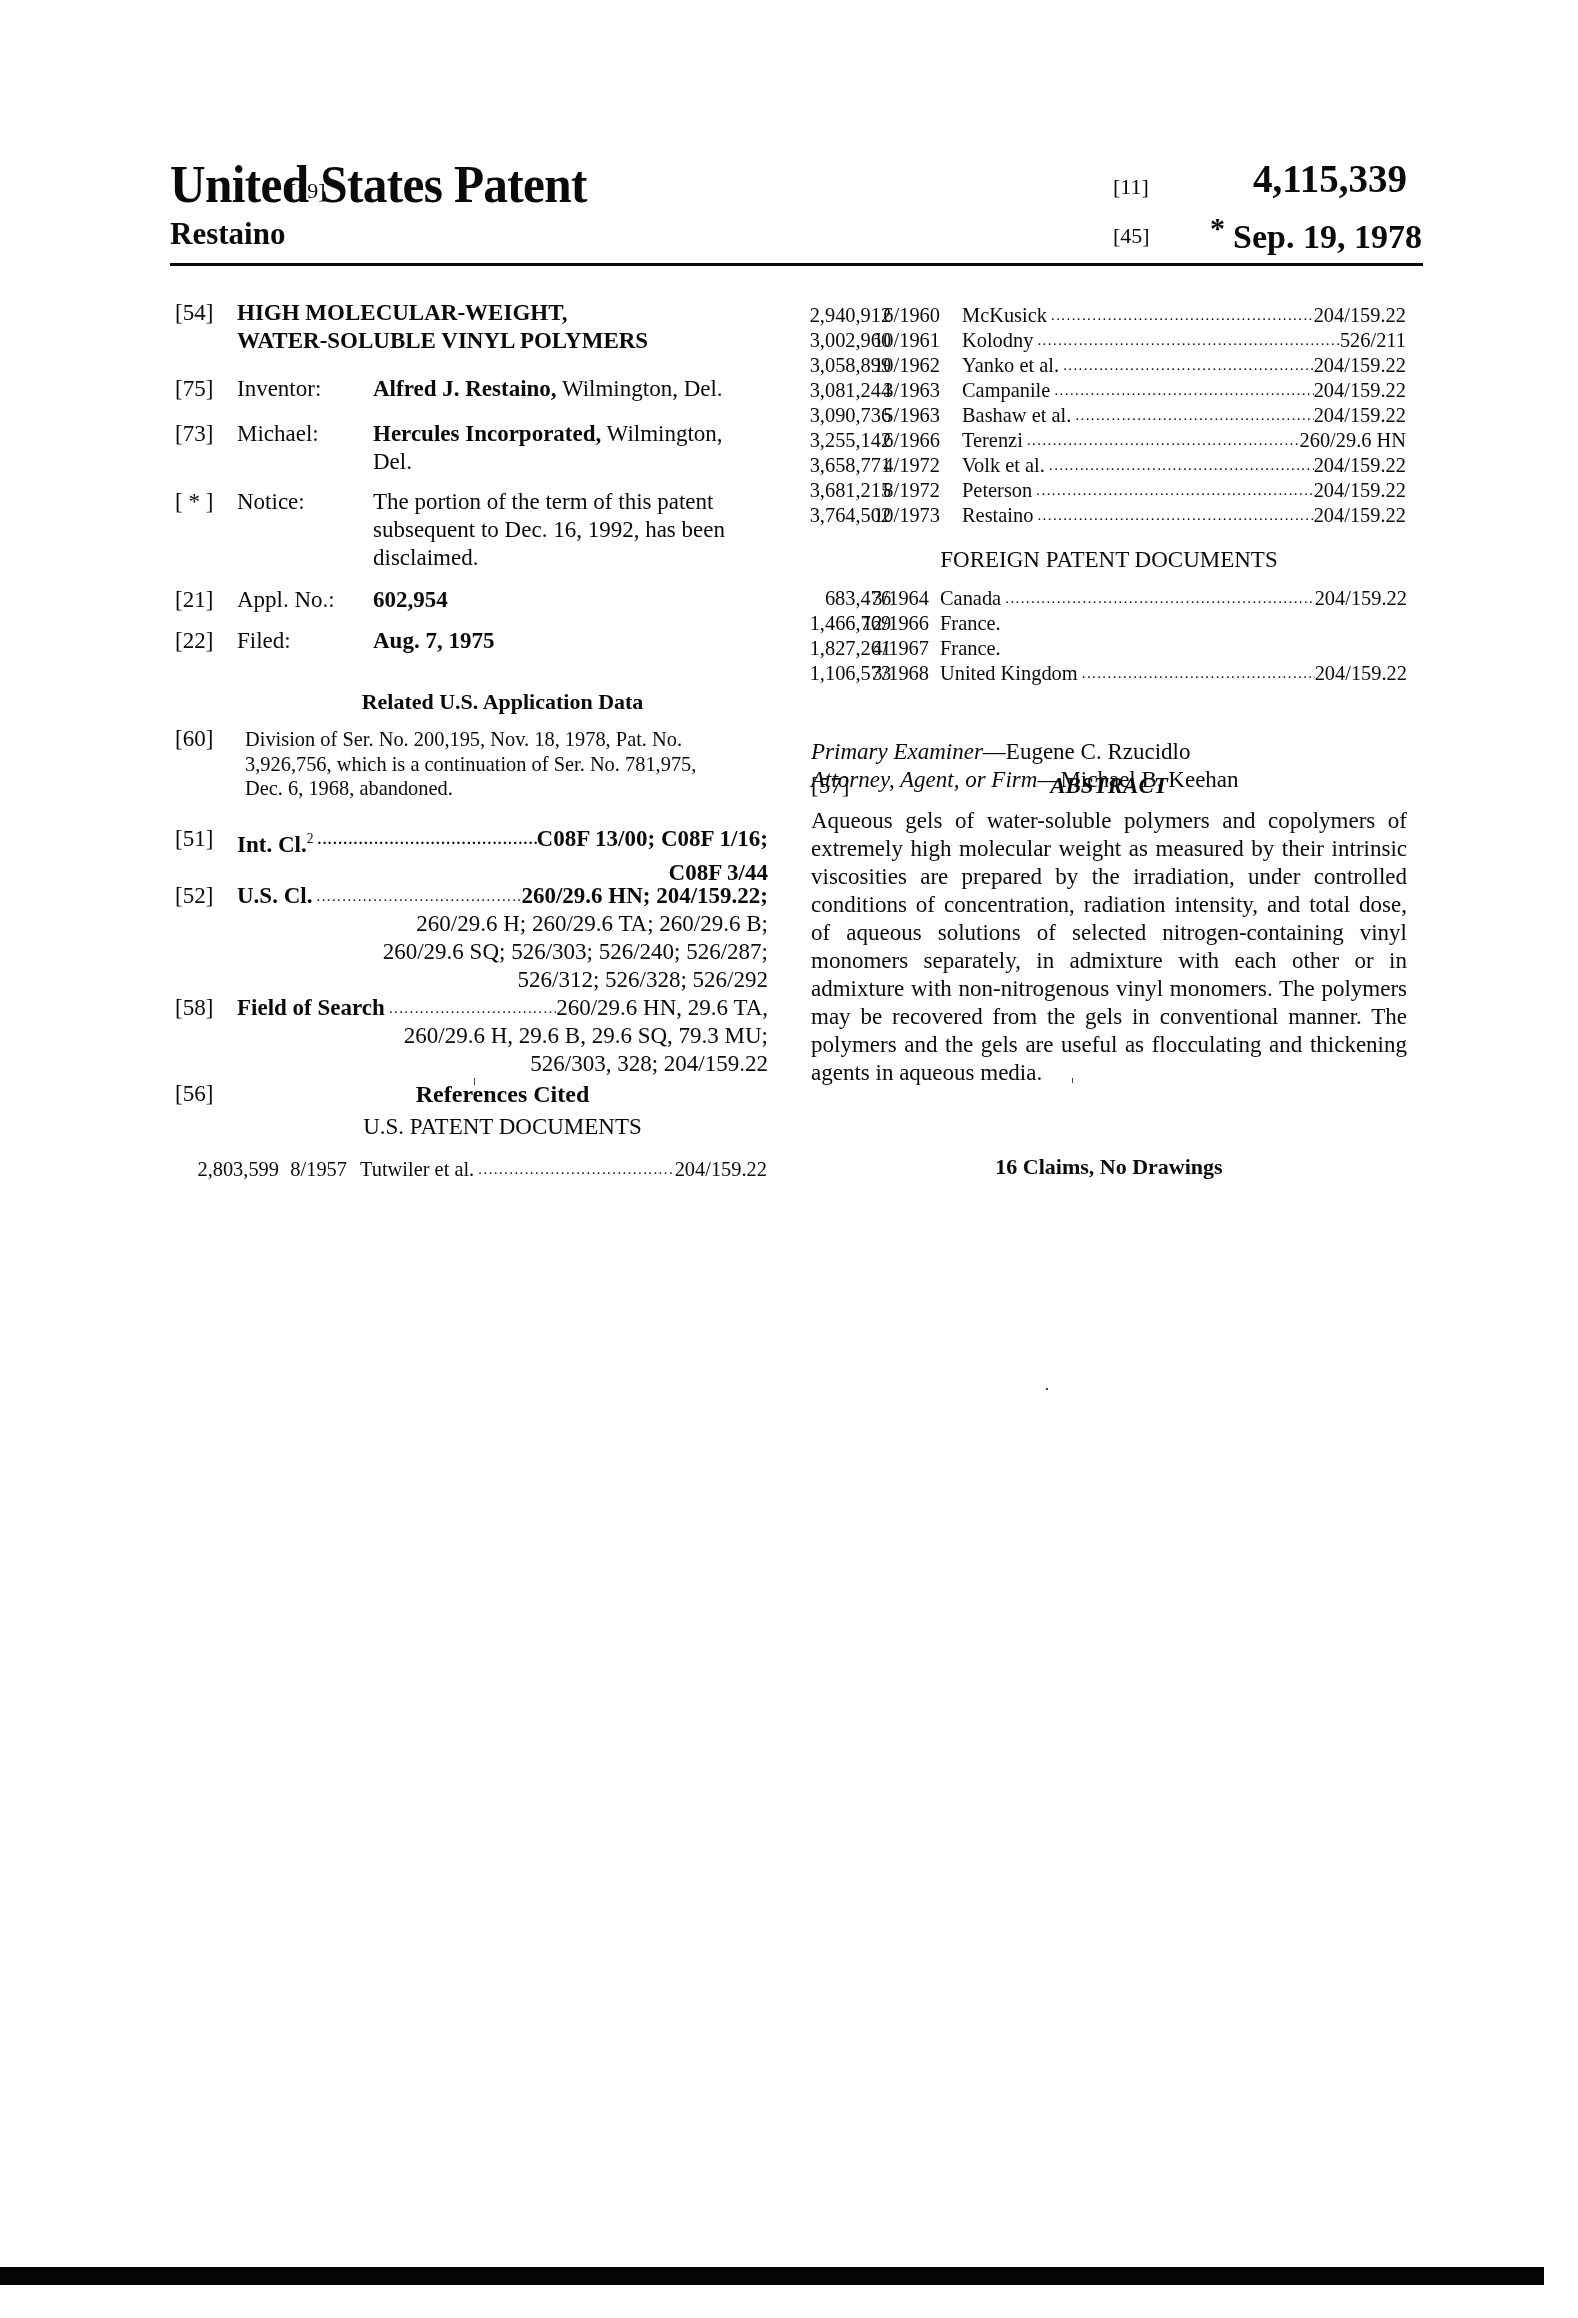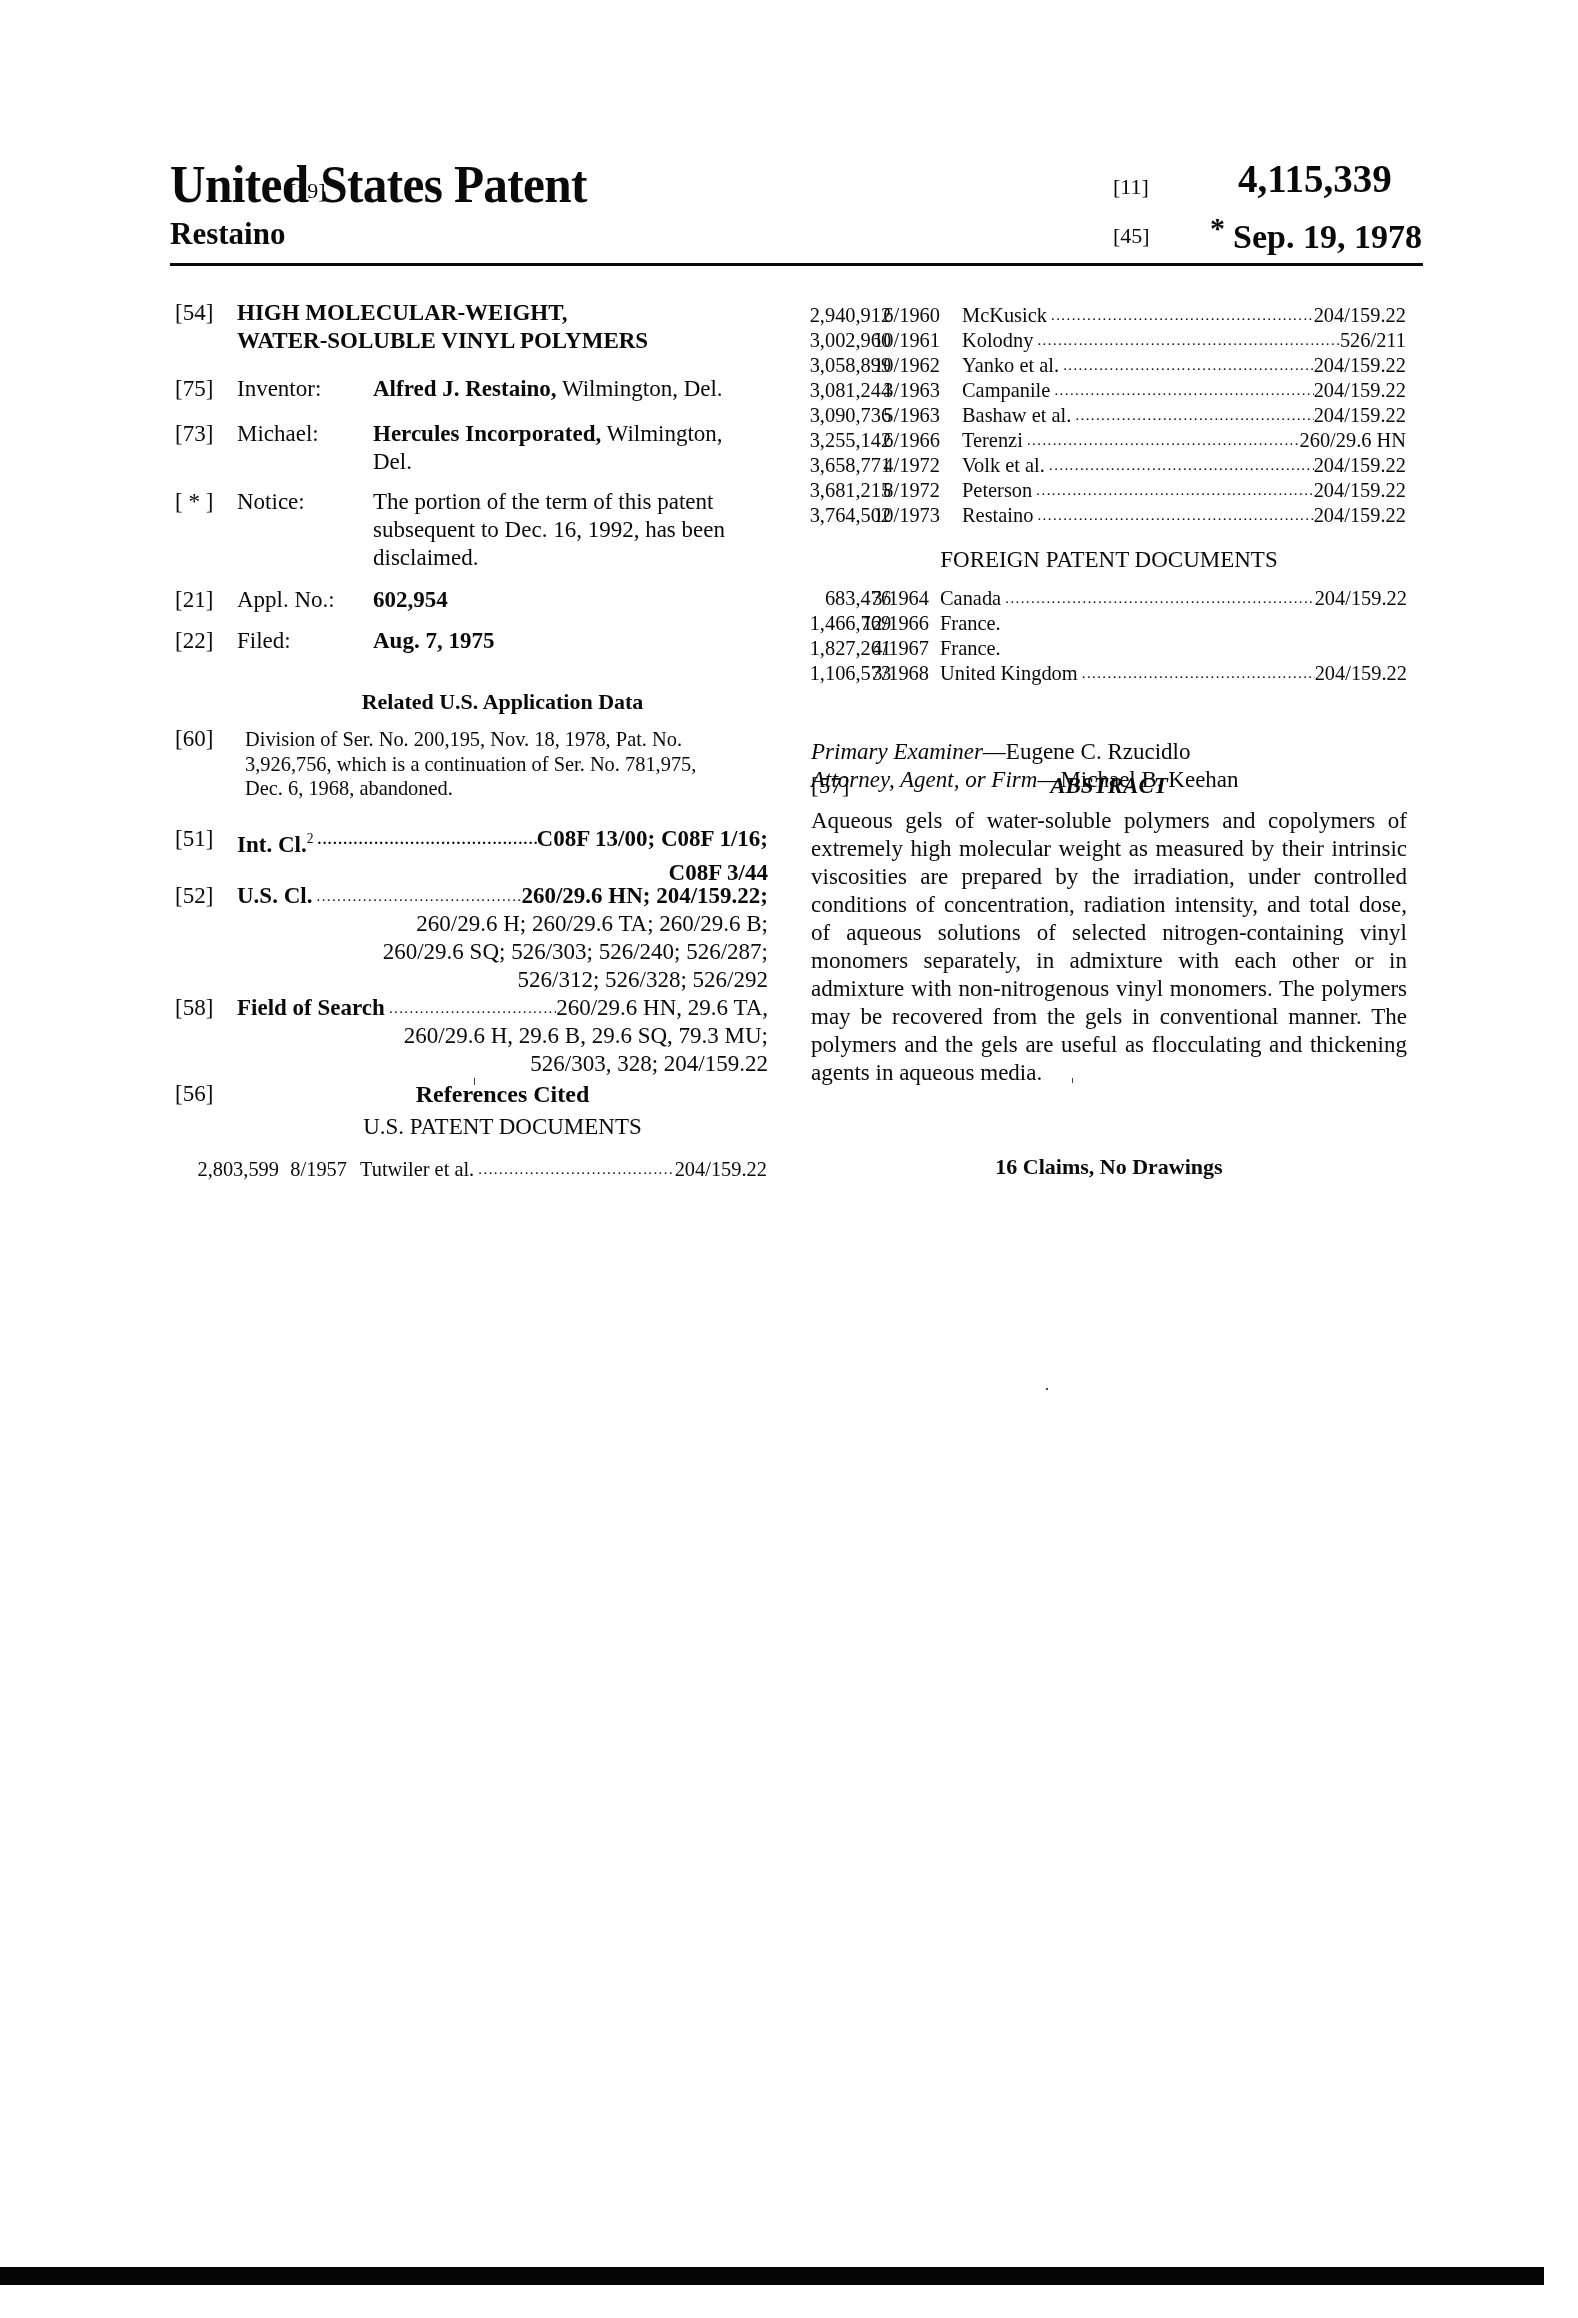--- a/index.html
+++ b/index.html
@@ -10,21 +10,21 @@
   .abs { position: absolute; }
   .bold { font-weight: bold; }
   .ital { font-style: italic; }
 
   
   #title { left: 170px; top: 154px; font-size: 53px; font-weight: bold; letter-spacing: -0.7px; transform: scaleX(0.93); transform-origin: left; }
   #tag19 { left: 289px; top: 178px; }
   .tagnum { font-size: 22px; }
   #inventor-head { left: 170px; top: 216px; font-size: 31px; font-weight: bold; }
   #tag11 { left: 1113px; top: 174px; }
-  #patno { left: 1238px; top: 156px; width: 184px; text-align: left; font-size: 39px; font-weight: bold; }
+  #patno { left: 1238px; top: 156px; width: 184px; text-align: center; font-size: 39px; font-weight: bold; }
   #tag45 { left: 1113px; top: 223px; }
   #patdate { left: 1150px; top: 211px; width: 272px; text-align: right; font-size: 34px; font-weight: bold; white-space: nowrap; }
   #patdate .star { font-size: 30px; vertical-align: 9.5px; margin-right: 8.2px; }
   #rule { left: 170px; top: 263px; width: 1253px; height: 2.7px; background: #0a0a0a; }
 
   
   .fl { font-size: 23px; line-height: 28px; }
   .num { position: absolute; left: 175px; }
   .lab { position: absolute; left: 237px; }
   .val { position: absolute; left: 373px; width: 395px; }

